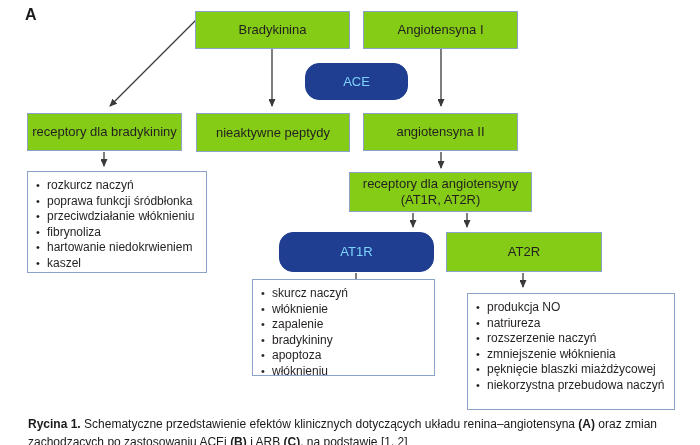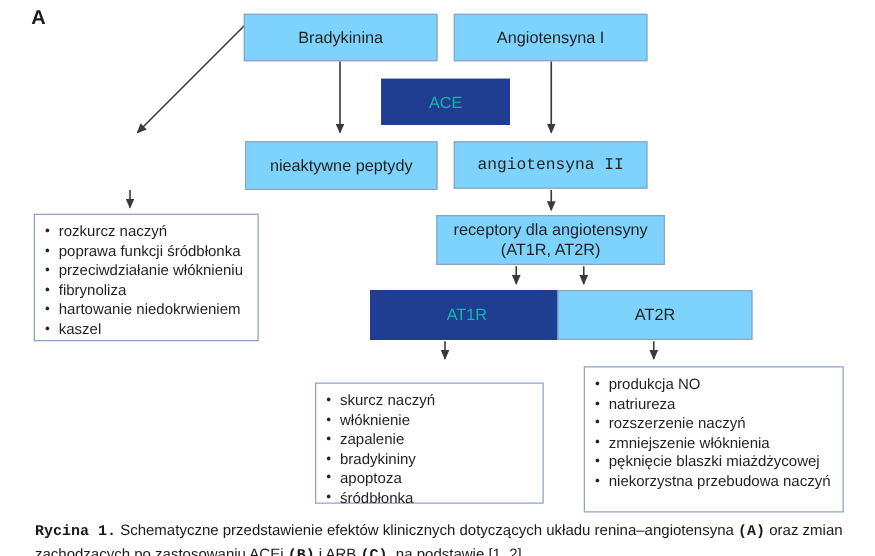--- a/index.html
+++ b/index.html
@@ -22,36 +22,37 @@
   }
   svg.arrows {
     position: absolute;
     left: 0; top: 0;
     width: 700px; height: 445px;
     z-index: 1;
   }
   .node {
     position: absolute;
     box-sizing: border-box;
-    background: #7dd3fc;
+    background: #84cc16;
     border: 1.5px solid #8da2c9;
     display: flex;
     flex-direction: column;
     align-items: center;
     justify-content: center;
     text-align: center;
     font-size: 13px;
     line-height: 16px;
     color: #231f20;
     z-index: 2;
   }
   .node.blue {
     background: #1f3d91;
     border-color: #1f3d91;
-    color: #14b8a6;
+    color: #7dd3fc;
+    border-radius: 14px;
   }
   .listbox {
     position: absolute;
     box-sizing: border-box;
     background: #ffffff;
     border: 1.5px solid #8da2c9;
     padding: 6px 4px 2px 8px;
     z-index: 2;
   }
   .listbox ul { margin: 0; padding: 0; list-style: none; }
@@ -72,21 +73,21 @@
   .caption {
     position: absolute;
     left: 28px;
     top: 404px;
     width: 650px;
     font-size: 12px;
     line-height: 17.5px;
     color: #1a1a1a;
     z-index: 2;
   }
-  .caption .b { font-weight: bold; font-family: Liberation Mono, monospace; }
+  .caption .b { font-weight: bold; }
 </style>
 </head>
 <body>
 
 <div class="figure">
 
   <div class="panel-label">A</div>
 
   <svg class="arrows" viewBox="0 0 700 445" xmlns="http://www.w3.org/2000/svg">
     <defs>
@@ -104,53 +105,54 @@
     <line x1="356" y1="273" x2="356" y2="287" stroke="#3a3a3a" stroke-width="1.3" marker-end="url(#ah)"></line>
     <line x1="523" y1="273" x2="523" y2="287" stroke="#3a3a3a" stroke-width="1.3" marker-end="url(#ah)"></line>
   </svg>
 
   <div class="node" style="left:195px; top:11px; width:155px; height:38px;">Bradykinina</div>
 
   <div class="node" style="left:363px; top:11px; width:155px; height:38px;">Angiotensyna I</div>
 
   <div class="node blue" style="left:305px; top:63px; width:103px; height:37px;">ACE</div>
 
+  <div class="node" style="left:27px; top:113px; width:155px; height:38px;">receptory dla bradykininy</div>
 
   <div class="node" style="left:196px; top:113px; width:154px; height:39px;">nieaktywne peptydy</div>
 
-  <div class="node" style="left:363px; top:113px; width:155px; height:38px;font-family:Liberation Mono, monospace;">angiotensyna II</div>
+  <div class="node" style="left:363px; top:113px; width:155px; height:38px;">angiotensyna II</div>
 
   <div class="node" style="left:349px; top:172px; width:183px; height:40px;align-items:center;">
     <div>receptory dla angiotensyny</div>
     <div>(AT1R, AT2R)</div>
   </div>
 
-  <div class="node blue" style="left:296px; top:232px; width:155px; height:40px;">AT1R</div>
+  <div class="node blue" style="left:279px; top:232px; width:155px; height:40px;">AT1R</div>
 
   <div class="node" style="left:446px; top:232px; width:156px; height:40px;">AT2R</div>
 
   <div class="listbox" style="left:27px; top:171px; width:180px; height:102px;">
     <ul>
       <li>rozkurcz naczyń</li>
       <li>poprawa funkcji śródbłonka</li>
       <li>przeciwdziałanie włóknieniu</li>
       <li>fibrynoliza</li>
       <li>hartowanie niedokrwieniem</li>
       <li>kaszel</li>
     </ul>
   </div>
 
-  <div class="listbox" style="left:252px; top:306px; width:183px; height:97px;">
+  <div class="listbox" style="left:252px; top:279px; width:183px; height:97px;">
     <ul>
       <li>skurcz naczyń</li>
       <li>włóknienie</li>
       <li>zapalenie</li>
       <li>bradykininy</li>
       <li>apoptoza</li>
-      <li>śródbłonka</li>
+      <li>włóknieniu</li>
     </ul>
   </div>
 
   <div class="listbox" style="left:467px; top:293px; width:208px; height:117px;">
     <ul>
       <li>produkcja NO</li>
       <li>natriureza</li>
       <li>rozszerzenie naczyń</li>
       <li>zmniejszenie włóknienia</li>
       <li>pęknięcie blaszki miażdżycowej</li>

